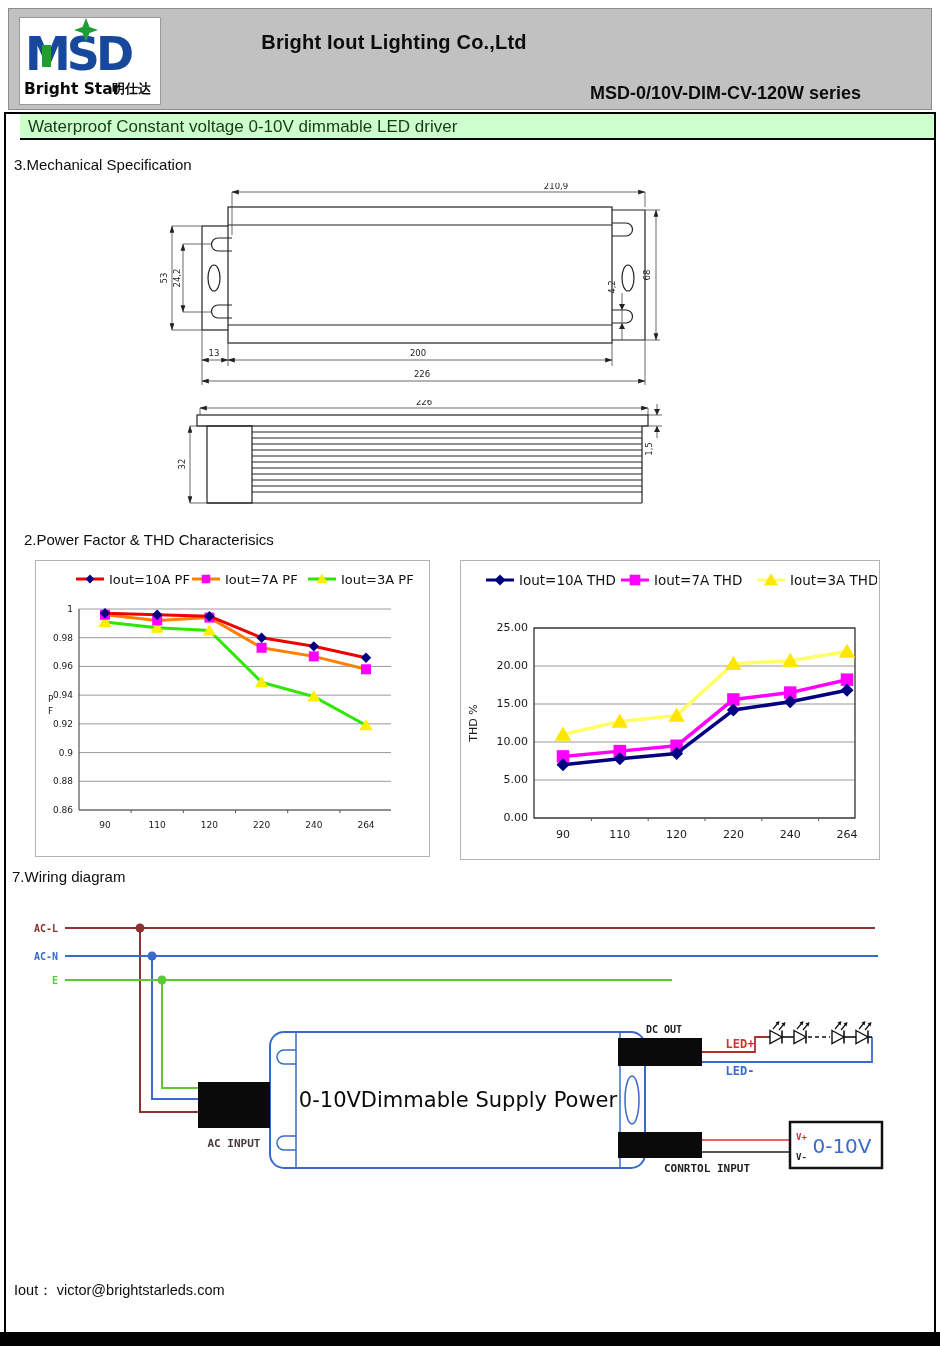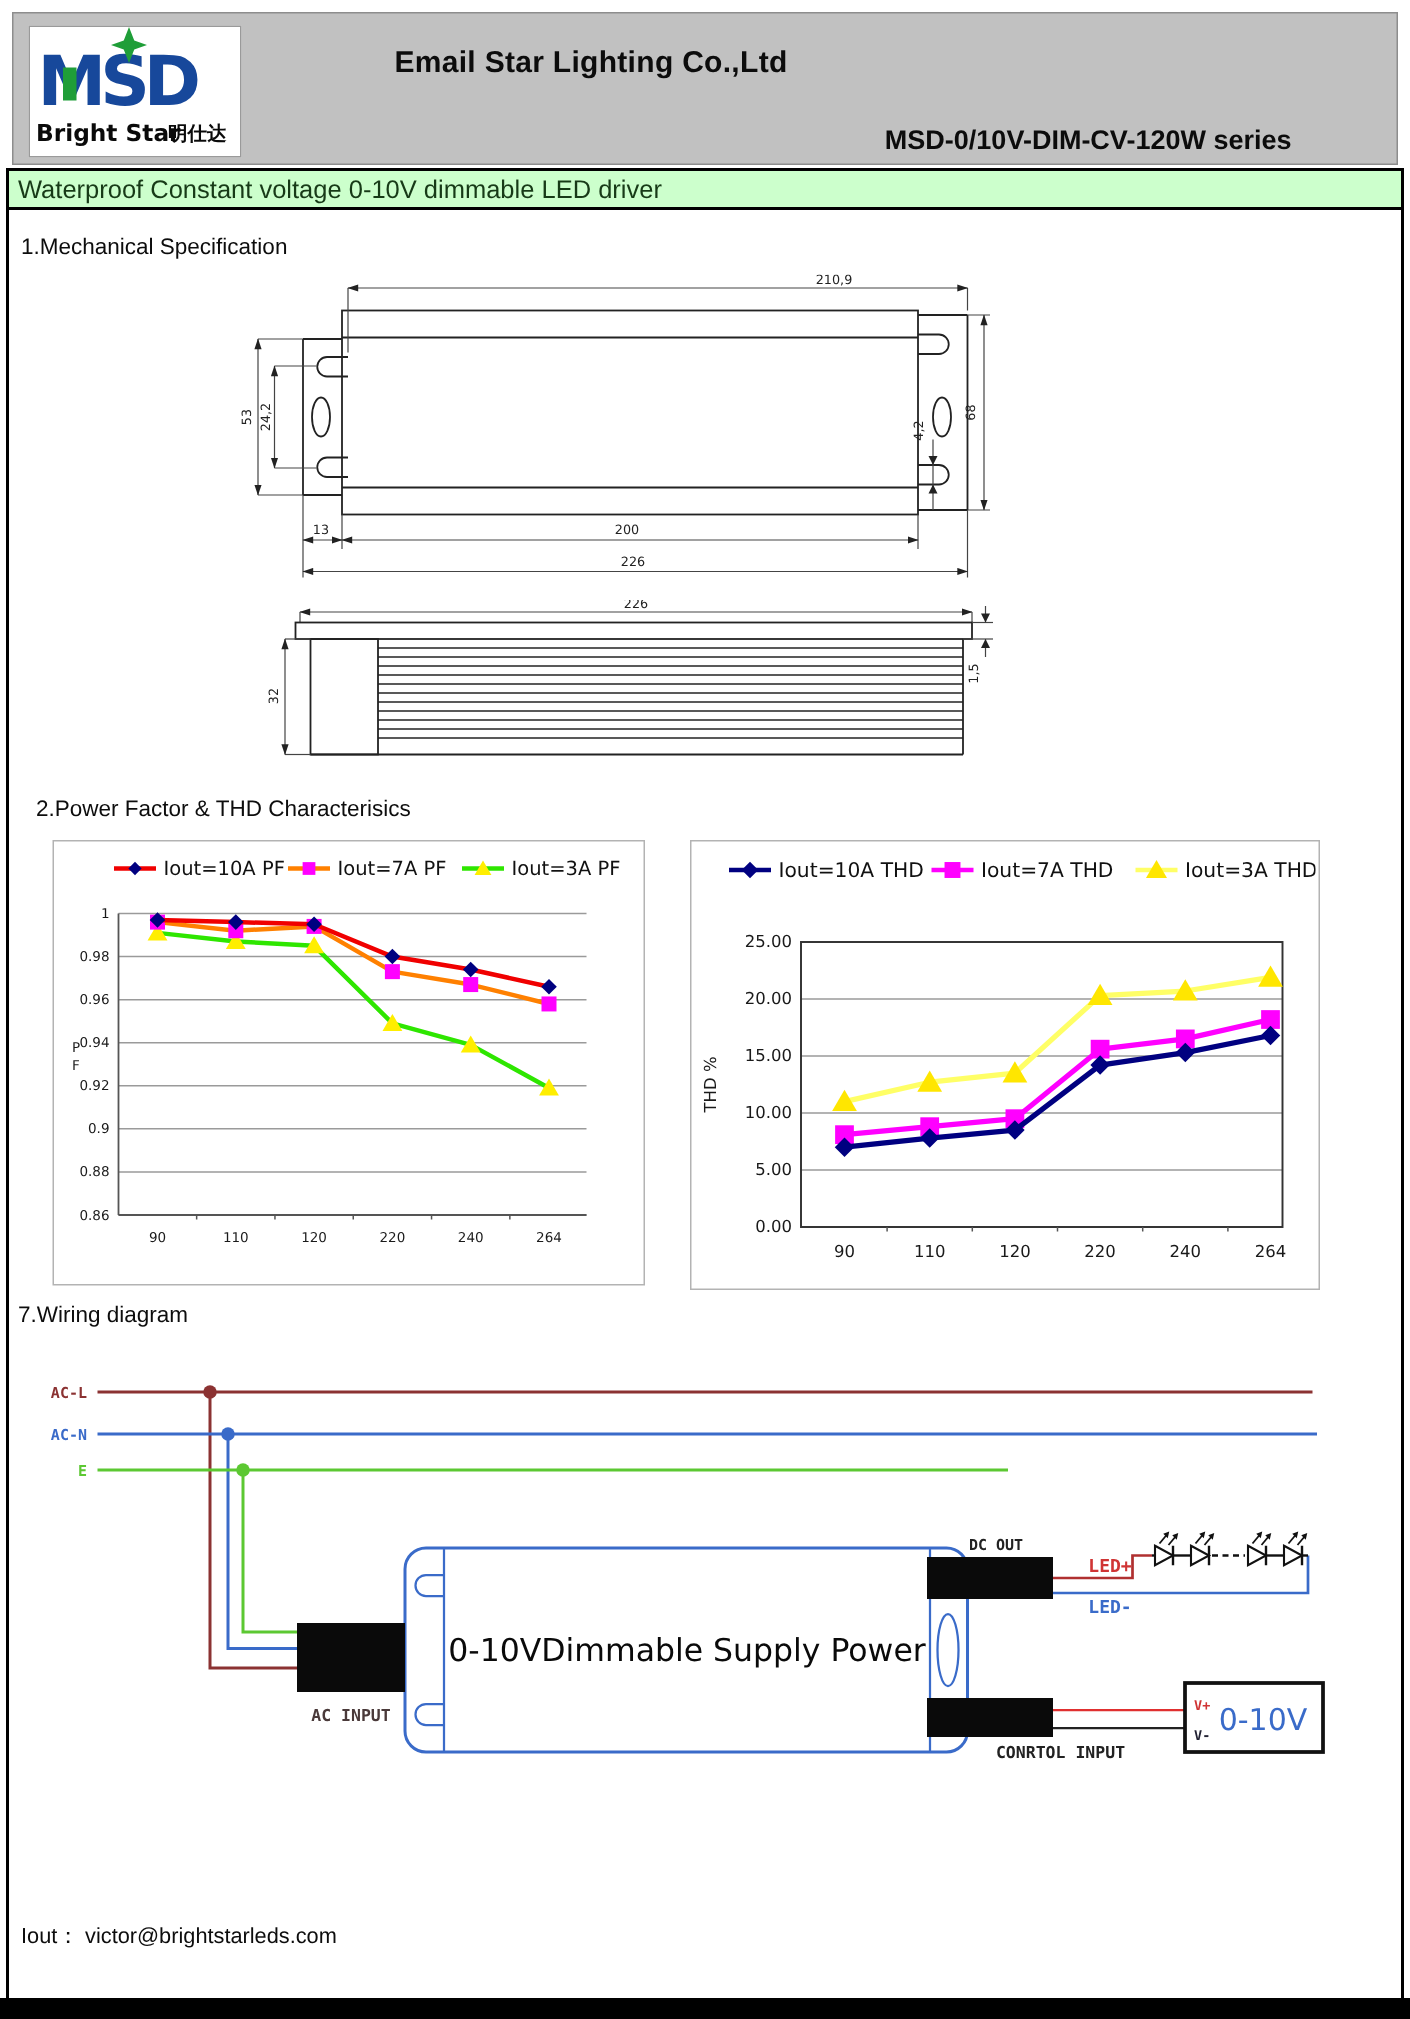--- a/index.html
+++ b/index.html
@@ -7,21 +7,21 @@
         font-family:"Liberation Sans",sans-serif;color:#111;}
   .frame{position:absolute;left:4px;right:4px;top:112px;bottom:13px;
          border:2px solid #000;border-bottom:none;pointer-events:none;}
   .header-band{position:absolute;left:8px;top:8px;width:922px;height:100px;
                background:#c1c1c1;border:1px solid #8d8d8d;}
   .logo-box{position:absolute;left:10px;top:8px;width:140px;height:86px;background:#fff;
             border:1px solid #9a9a9a;}
   .company{position:absolute;left:170px;top:22px;width:430px;text-align:center;
            font-size:20px;font-weight:600;color:#0c0c0c;letter-spacing:0.2px;}
   .series{position:absolute;right:70px;top:74px;font-size:18px;font-weight:700;color:#0c0c0c;}
-  .banner{position:absolute;left:4px;right:4px;top:112px;height:28px;background:#ccffcc;
+  .banner{position:absolute;left:20px;right:4px;top:112px;height:28px;background:#ccffcc;
           border-top:2px solid #000;border-bottom:2px solid #000;box-sizing:border-box;
           font-size:17px;color:#173a17;line-height:26px;padding-left:8px;}
   .sec-title{position:absolute;font-size:15px;color:#0d0d0d;}
   .sec1{left:14px;top:156px;}
   .sec2{left:24px;top:531px;}
   .sec3{left:12px;top:868px;}
   .draw{position:absolute;left:0;}
   .chart-box{position:absolute;background:#fff;border:1px solid #b3b3b3;}
   .pf-box{left:35px;top:560px;width:393px;height:295px;}
   .thd-box{left:460px;top:560px;width:418px;height:298px;}
@@ -43,27 +43,27 @@
   <div class="header-band">
     <div class="logo-box">
       <svg width="138" height="84" viewBox="0 0 138 84">
         <text x="5" y="52" font-size="46" font-weight="bold" fill="#17489b" letter-spacing="-4">MSD</text>
         <rect x="22" y="27" width="9" height="22" fill="#1f9e38"></rect>
         <path d="M66,0 L69.5,9 L78,12 L69.5,15 L66,24 L62.5,15 L54,12 L62.5,9 Z" fill="#1f9e38"></path>
         <text x="4" y="76" font-size="15.5" font-weight="bold" fill="#0a0a0a">Bright Star</text>
         <text x="92" y="75" font-size="13" font-weight="bold" fill="#0a0a0a">明仕达</text>
       </svg>
     </div>
-    <div class="company">Email Star Lighting Co.,Ltd</div>
+    <div class="company">Bright Iout Lighting Co.,Ltd</div>
     <div class="series">MSD-0/10V-DIM-CV-120W series</div>
   </div>
 
   <div class="banner">Waterproof Constant voltage 0-10V dimmable LED driver</div>
 
-  <div class="sec-title sec1">1.Mechanical Specification</div>
+  <div class="sec-title sec1">3.Mechanical Specification</div>
 
   <svg class="draw" style="top:183px" width="940" height="210" viewBox="0 0 940 210">
     <defs>
       <marker id="t-ae" markerWidth="10" markerHeight="8" refX="8.5" refY="3" orient="auto">
         <path d="M0,0 L9,3 L0,6 Z" fill="#222"></path>
         </marker>
       <marker id="t-as" markerWidth="10" markerHeight="8" refX="0.5" refY="3" orient="auto">
         <path d="M9,0 L0,3 L9,6 Z" fill="#222"></path>
         </marker>
     </defs>

